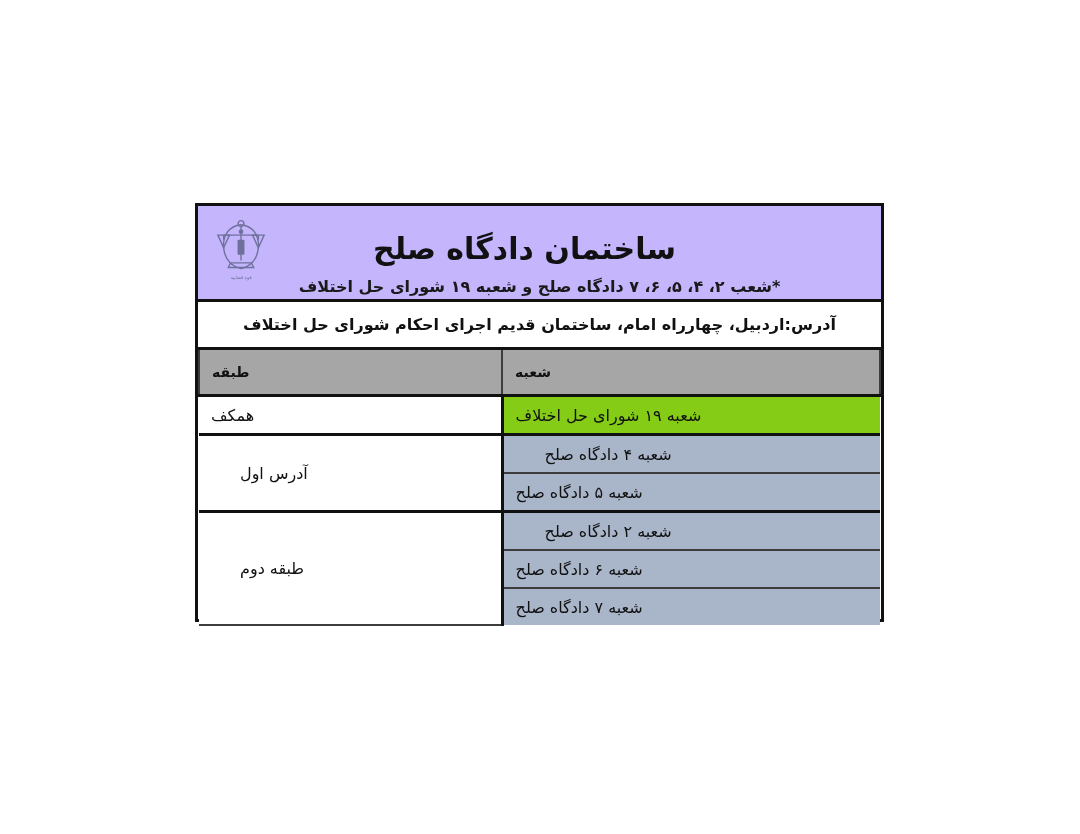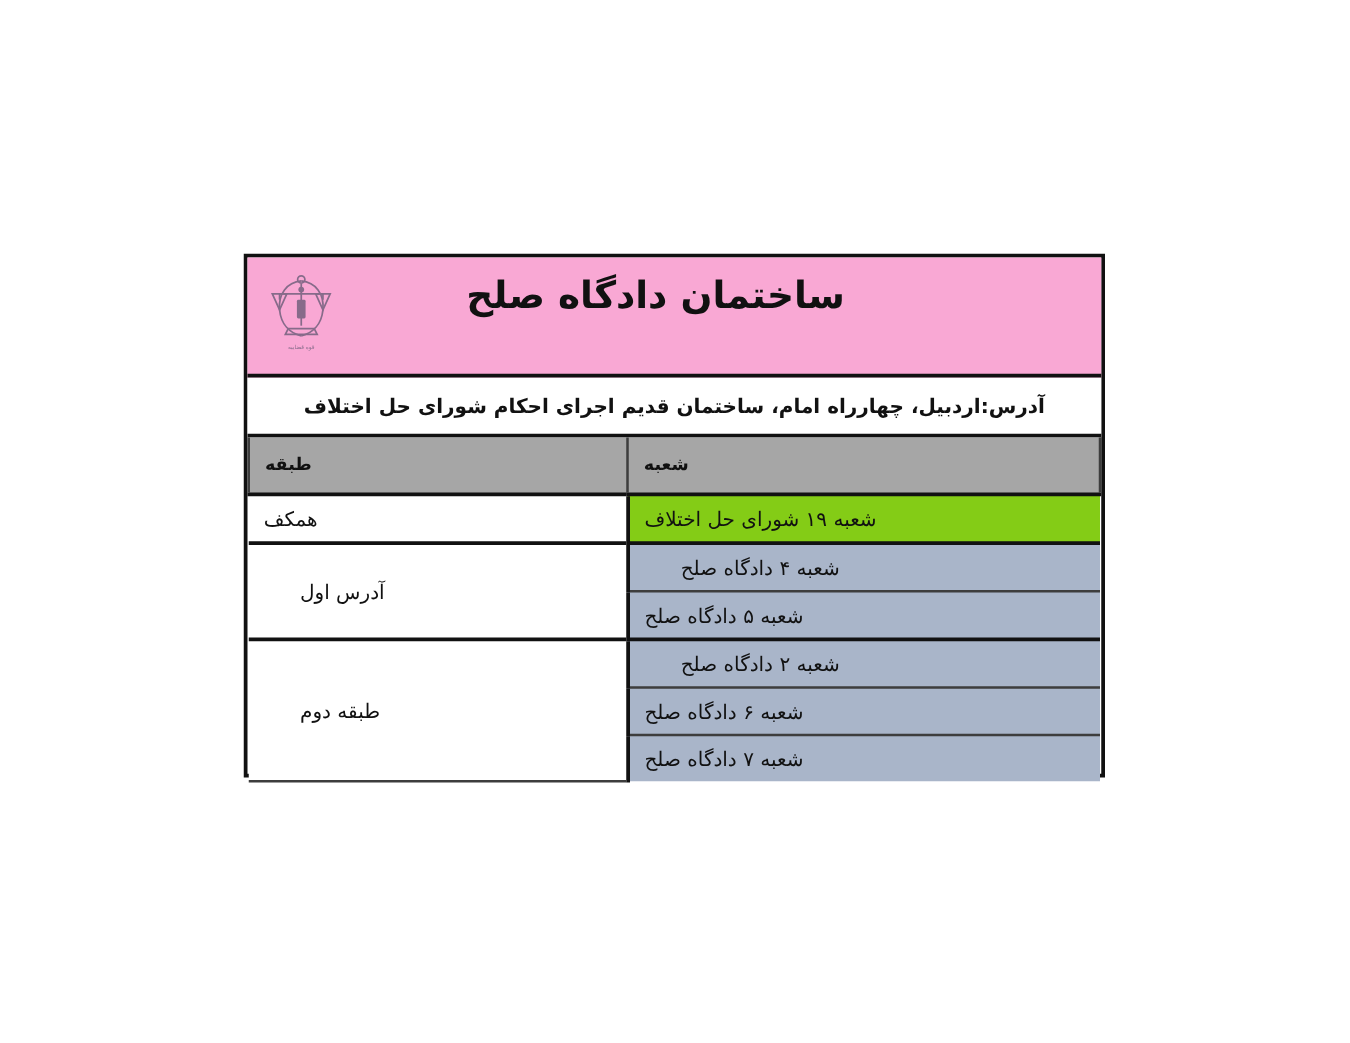--- a/index.html
+++ b/index.html
@@ -25,24 +25,24 @@
     height: 419px;
     box-sizing: border-box;
     border: 3px solid #111111;
     background: #ffffff;
     display: flex;
     flex-direction: column;
   }
 
   
   .header-band {
-    background: #f9a8d4;
+    background: #c4b5fd;
     border-bottom: 3px solid #111111;
     position: relative;
-    padding: 6px 10px 8px 10px;
+    padding: 18px 10px 8px 10px;
     box-sizing: border-box;
     height: 96px;
     flex: 0 0 auto;
   }
   .emblem {
     position: absolute;
     right: auto;
     left: 14px;
     top: 6px;
     width: 58px;
@@ -173,20 +173,21 @@
         <g fill="#2b3a4f">
           <rect x="44" y="48" width="12" height="26" rx="2"></rect>
           <circle cx="50" cy="34" r="4"></circle>
         </g>
         <text x="50" y="116" font-size="8" fill="#2b3a4f" text-anchor="middle" font-family="'DejaVu Sans', sans-serif">قوه قضاییه</text>
       </svg>
     </div>
 
     <div class="header-title">ساختمان  دادگاه صلح</div>
 
+    <div class="header-sub">*شعب ۲، ۴، ۵، ۶، ۷ دادگاه صلح و شعبه ۱۹ شورای حل اختلاف</div>
   </div>
 
   <div class="address-strip">
     <div class="address-text">آدرس:اردبیل، چهارراه امام، ساختمان قدیم اجرای احکام شورای حل اختلاف</div>
   </div>
 
   <table class="floors">
     <colgroup>
       <col class="c-branch">
       <col class="c-floor">

